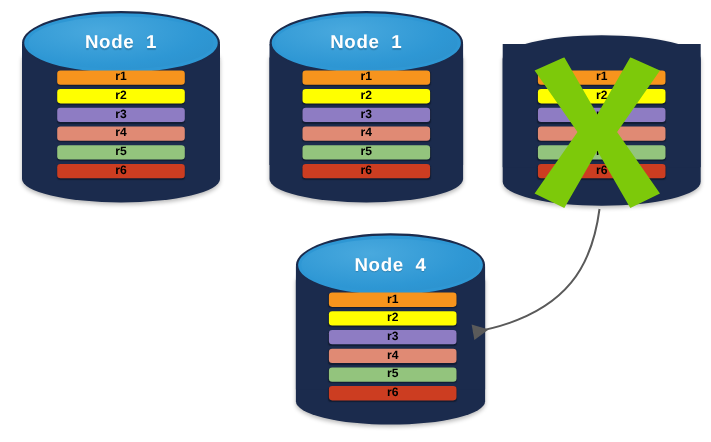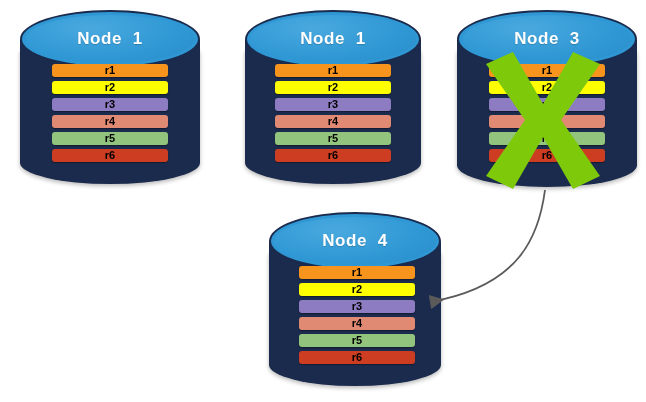--- a/index.html
+++ b/index.html
@@ -171,24 +171,20 @@
         </div>
       <div class="row-bar" style="background:#cc3d21;">
           <span>r6</span>
         </div>
     </div>
   </div>
 
   <div class="node" style="left:457px; top:10px; width:180px; height:178px;">
     <div class="cyl-body" style="top:22px; height:155px;"></div>
     <div class="cyl-body-rect" style="top:30px; height:112px;"></div>
-    <div class="cyl-top" style="top:0px; height:58px;">
-      <div class="cyl-top-shade"></div>
-      <span class="node-title">Node  3</span>
-    </div>
     <div class="rows" style="left:32px; top:54px; width:116px;">
       <div class="row-bar" style="background:#f7941d;">
           <span>r1</span>
         </div>
       <div class="row-bar" style="background:#ffff00;">
           <span>r2</span>
         </div>
       <div class="row-bar" style="background:#8e7cc3;">
           <span>r3</span>
         </div>

